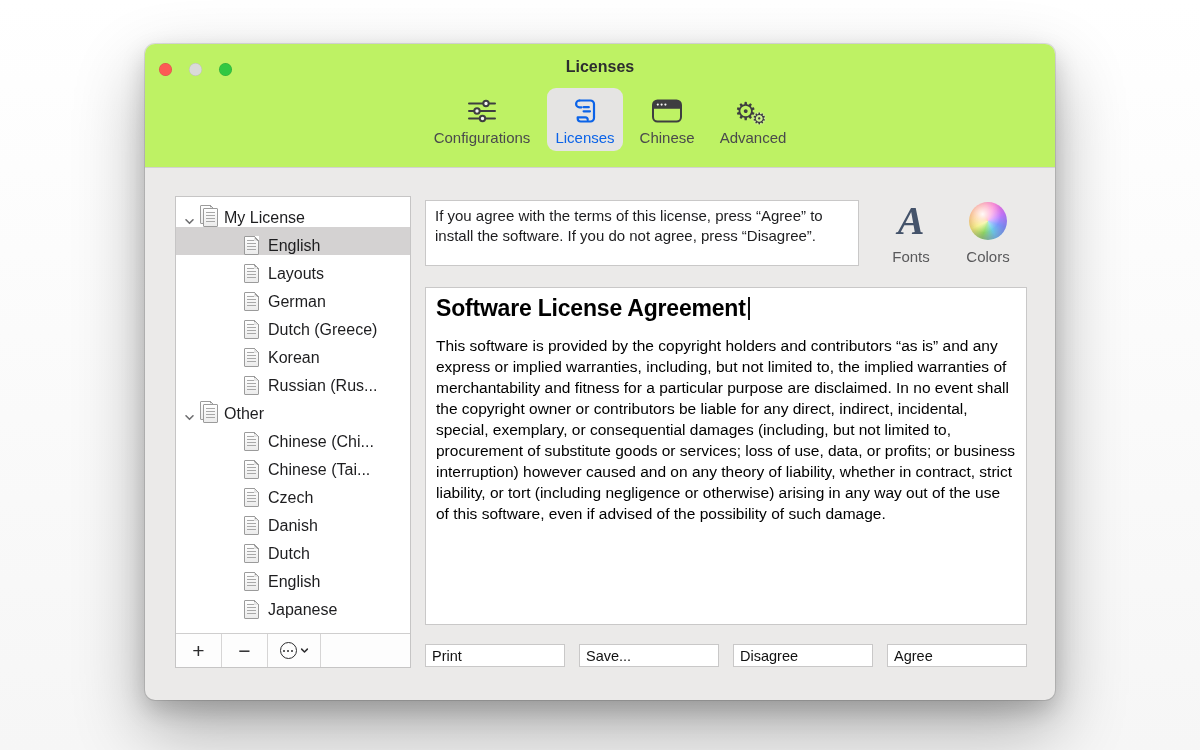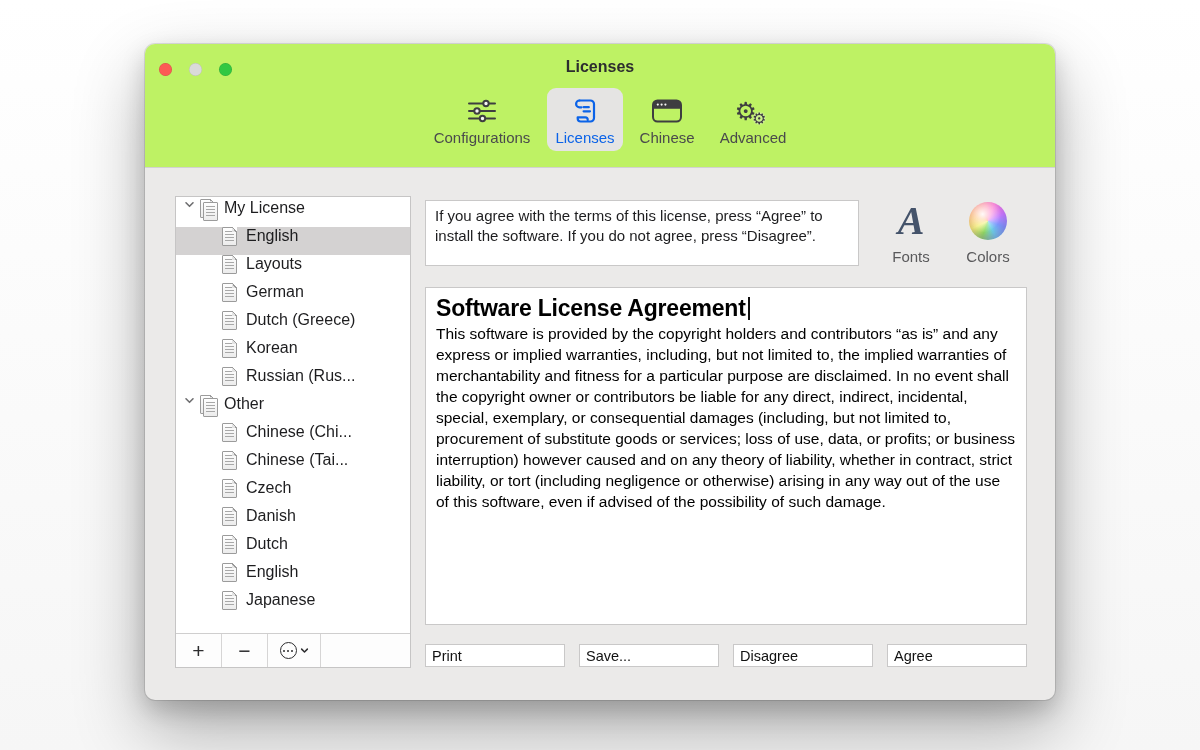--- a/index.html
+++ b/index.html
@@ -48,24 +48,24 @@
   .gear-big { font-family:"DejaVu Sans", sans-serif; font-size:25px; color:#3e3e40; line-height:1; }
   .gear-small { font-family:"DejaVu Sans", sans-serif; font-size:16px; color:#3e3e40; line-height:1;
     position:relative; left:-5px; top:8px; text-shadow:0 0 2px #f6f5f5; }
 
   
   .sidebar {
     position:absolute; left:30px; top:152px; width:236px; height:472px;
     background:#fff; border:1px solid #c6c5c5;
   }
   .tree { position:absolute; left:0; top:0; right:0; bottom:34px; overflow:hidden; padding-top:2px; }
-  .row { height:28px; display:flex; align-items:flex-start; font-size:16px; color:#1d1d1f; }
+  .row { height:28px; display:flex; align-items:flex-end; font-size:16px; color:#1d1d1f; }
   .row.selected { background:#d4d2d2; }
   .row-group { padding-left:7px; gap:5px; }
-  .row-child { padding-left:46px; gap:9px; }
+  .row-child { padding-left:68px; gap:9px; }
   .chevron { width:12px; display:flex; justify-content:center; }
 
   .doc { width:15px; height:19px; position:relative; flex:none;
     background:linear-gradient(#ffffff,#ececec); border:1px solid #9b9b9b; border-radius:1px; }
   .doc::before { content:""; position:absolute; left:2px; right:2px; top:3px; height:11px;
     background:repeating-linear-gradient(#a8a8a8 0 1px, transparent 1px 3px); }
   .doc::after { content:""; position:absolute; top:-1px; right:-1px; width:5px; height:5px;
     background:linear-gradient(to left bottom, #fff 48%, #9b9b9b 48% 60%, #e4e4e4 60%); }
   .doc-stack { position:relative; width:19px; height:22px; flex:none; }
   .doc-stack .back { position:absolute; left:0; top:0; }
@@ -107,21 +107,21 @@
       conic-gradient(from 200deg, #8fe05c, #f5f06a, #ffb45c, #ff8a8a, #ff7ad4, #c87aff, #7a9bff, #6ad4e8, #8fe05c);
     box-shadow:inset -2px -4px 8px rgba(120,60,160,.35); }
 
   .license-box {
     position:absolute; left:280px; top:243px; width:602px; height:338px;
     background:#fff; border:1px solid #c9c8c8; padding:7px 10px; overflow:hidden;
   }
   .license-heading { font-size:23px; font-weight:bold; color:#000; letter-spacing:-.2px; }
   .text-cursor { display:inline-block; width:2px; height:23px; background:#111;
     vertical-align:-4px; margin-left:2px; }
-  .license-body { margin-top:1px; font-size:15.5px; line-height:21px; color:#000; }
+  .license-body { margin-top:13px; font-size:15.5px; line-height:21px; color:#000; }
 
   .button-fields {
     position:absolute; left:280px; top:600px; width:602px; height:23px;
     display:flex; gap:14px;
   }
   .button-fields input {
     width:140px; height:23px; border:1px solid #c9c8c8; background:#fff;
     font-family:"Liberation Sans", sans-serif; font-size:14.5px; color:#111;
     padding:0 6px; outline:none;
   }

